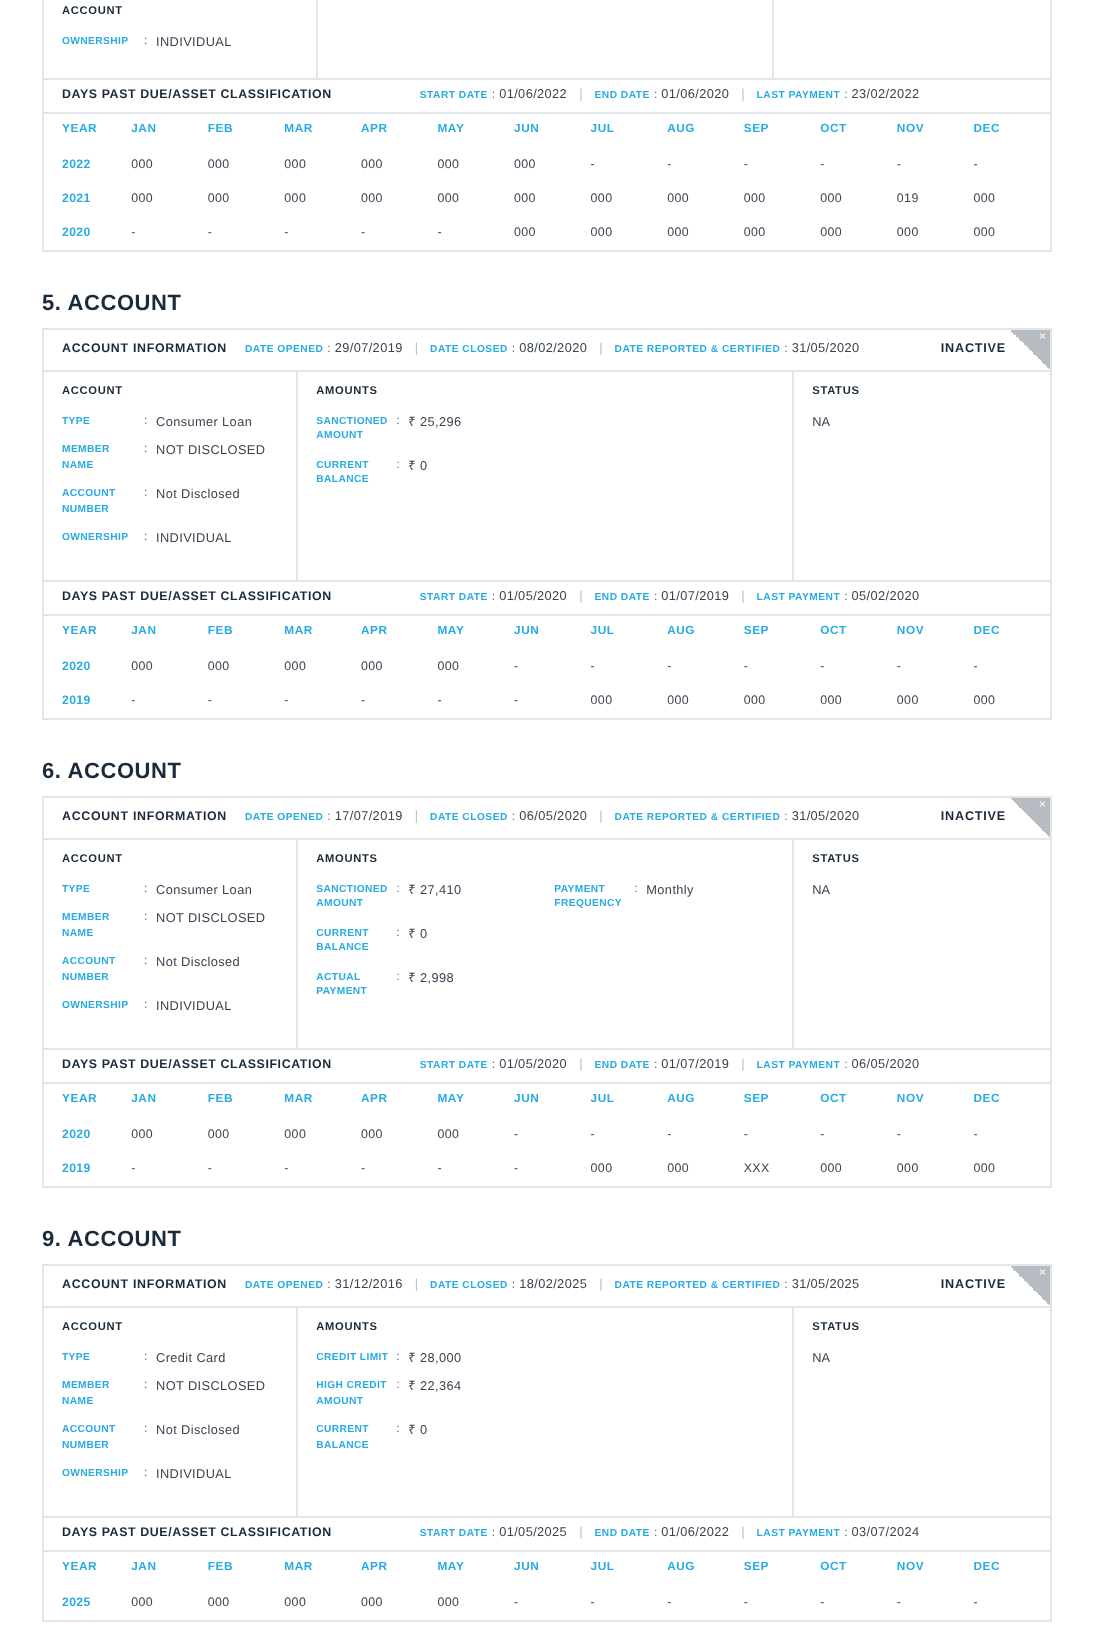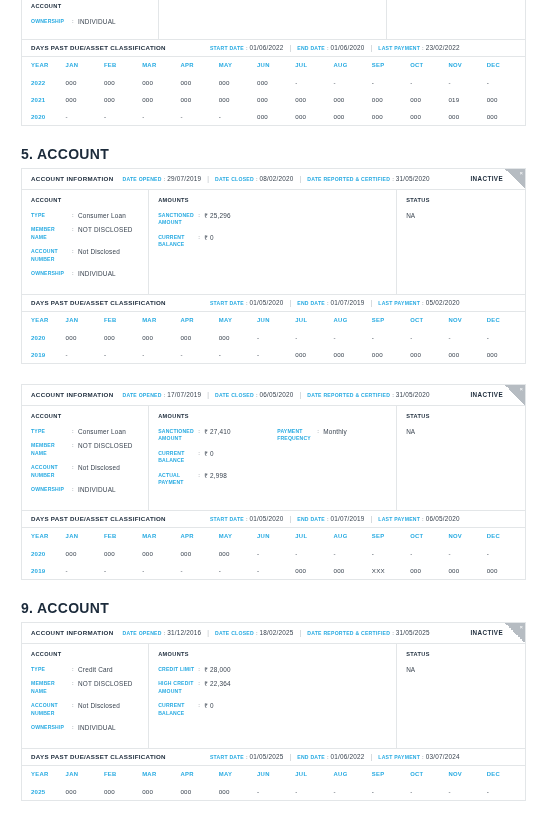--- a/index.html
+++ b/index.html
@@ -7,21 +7,21 @@
     width: 547px;
     background: #ffffff;
     font-family: "Liberation Sans", sans-serif;
   }
   body { padding: 0 0 6px 0; }
 
   .page { width: 547px; position: relative; }
 
   
   .section-title {
-    font-size: 14px;
+    font-size: 11px;
     font-weight: bold;
     color: #1b2a3a;
     letter-spacing: .3px;
     margin: 0 0 6px 21px;
   }
   .card {
     margin: 0 21px 0 21px;
     border: 1px solid #e3e6e8;
     background: #fff;
     position: relative;
@@ -417,20 +417,21 @@
                 <td class="val cN">000</td>
                 <td class="val cN">000</td>
                 <td class="val cN">000</td>
               </tr>
             </tbody>
           </table>
         </div>
         <div class="gap-title"></div>
       </div>
       <div>
+        <div class="section-title">6. ACCOUNT</div>
         <div class="card">
           <div class="info-head">
             <span class="ih-title">ACCOUNT INFORMATION</span>
             <span class="kv">
               <span class="k">DATE OPENED</span>
               <span class="sep">:</span>
               <span class="v">17/07/2019</span>
             </span>
             <span class="pipe">|</span>
             <span class="kv">

